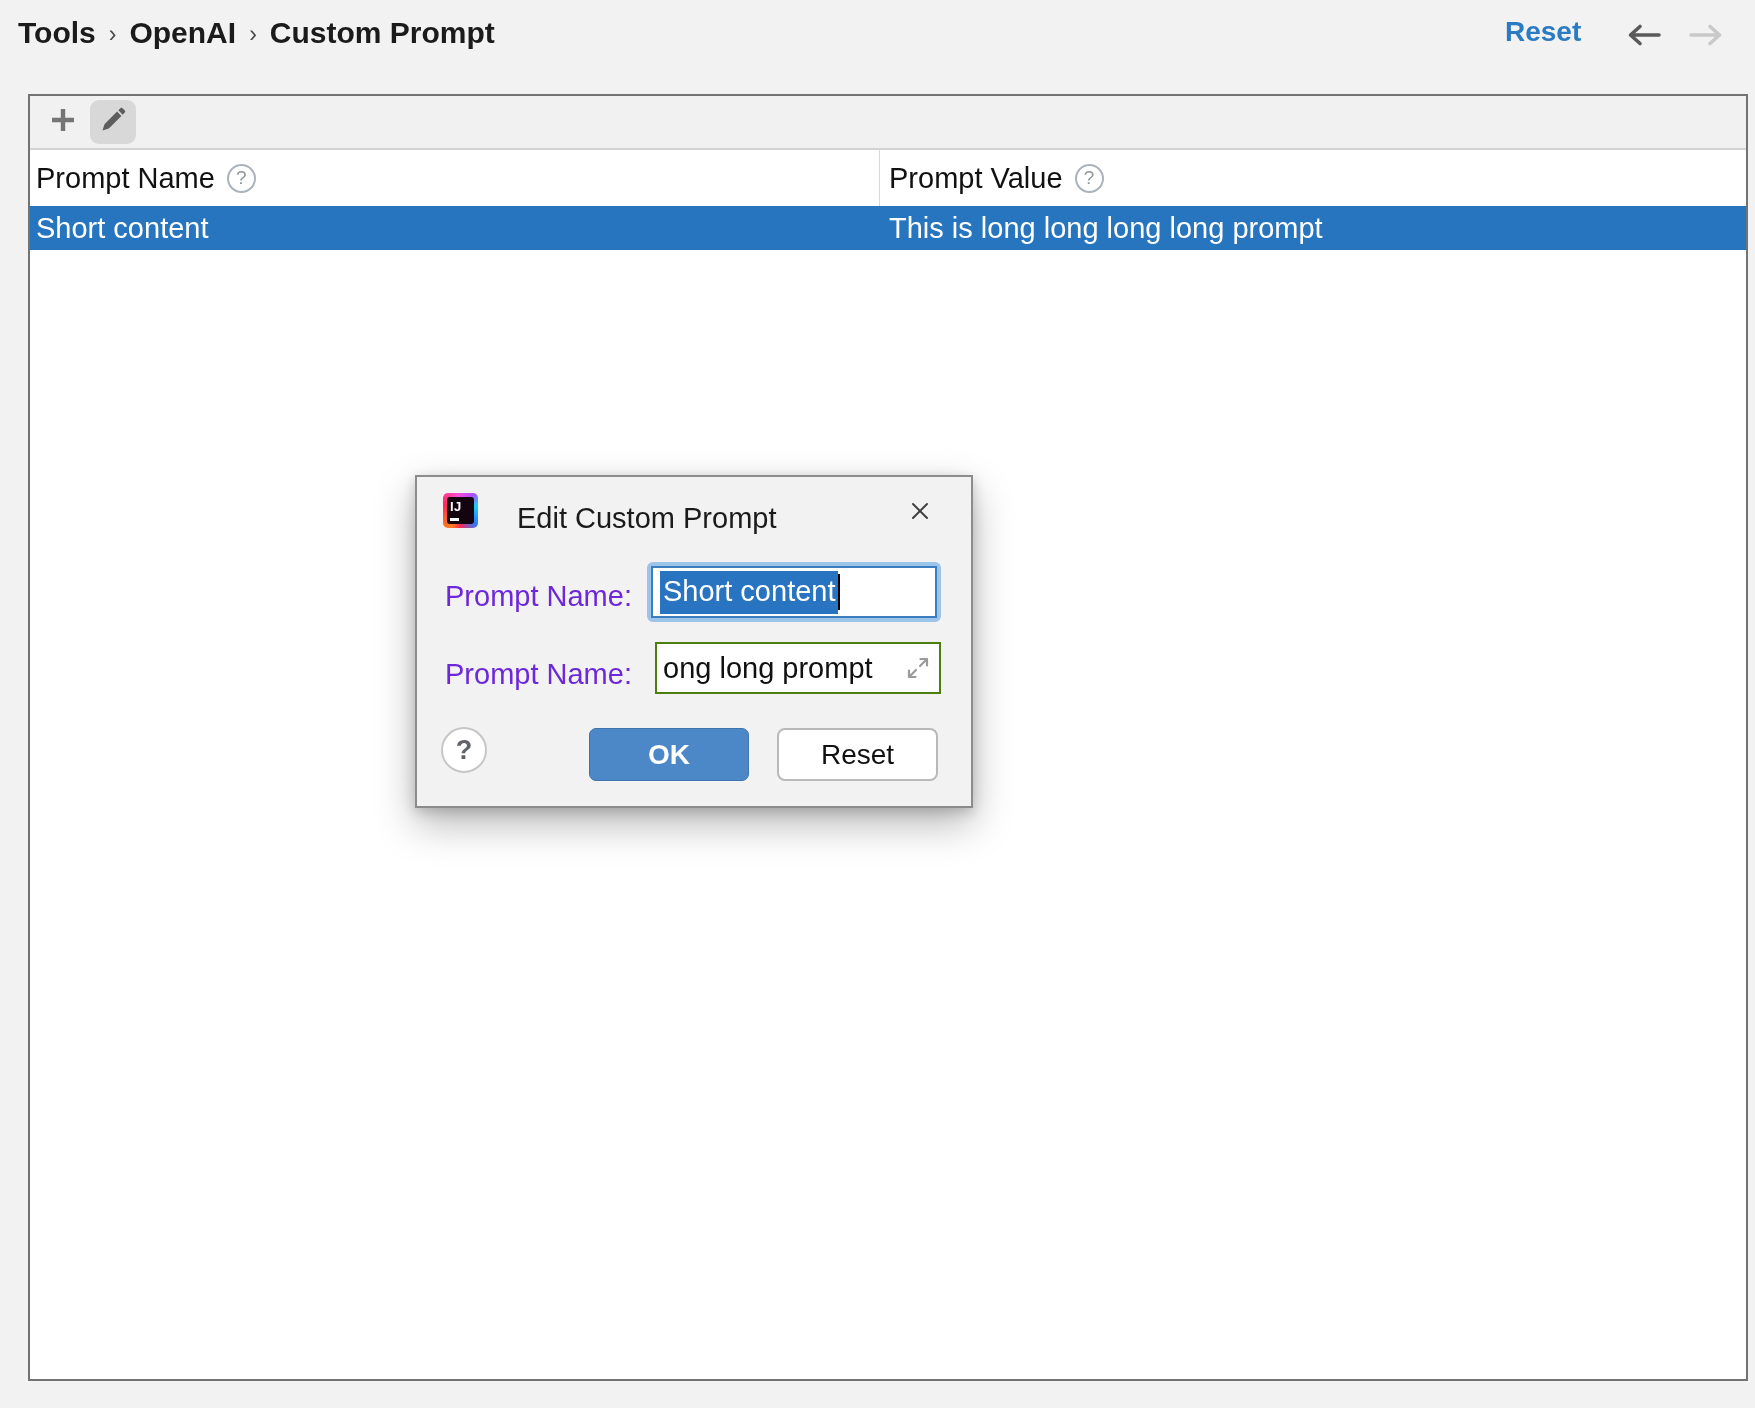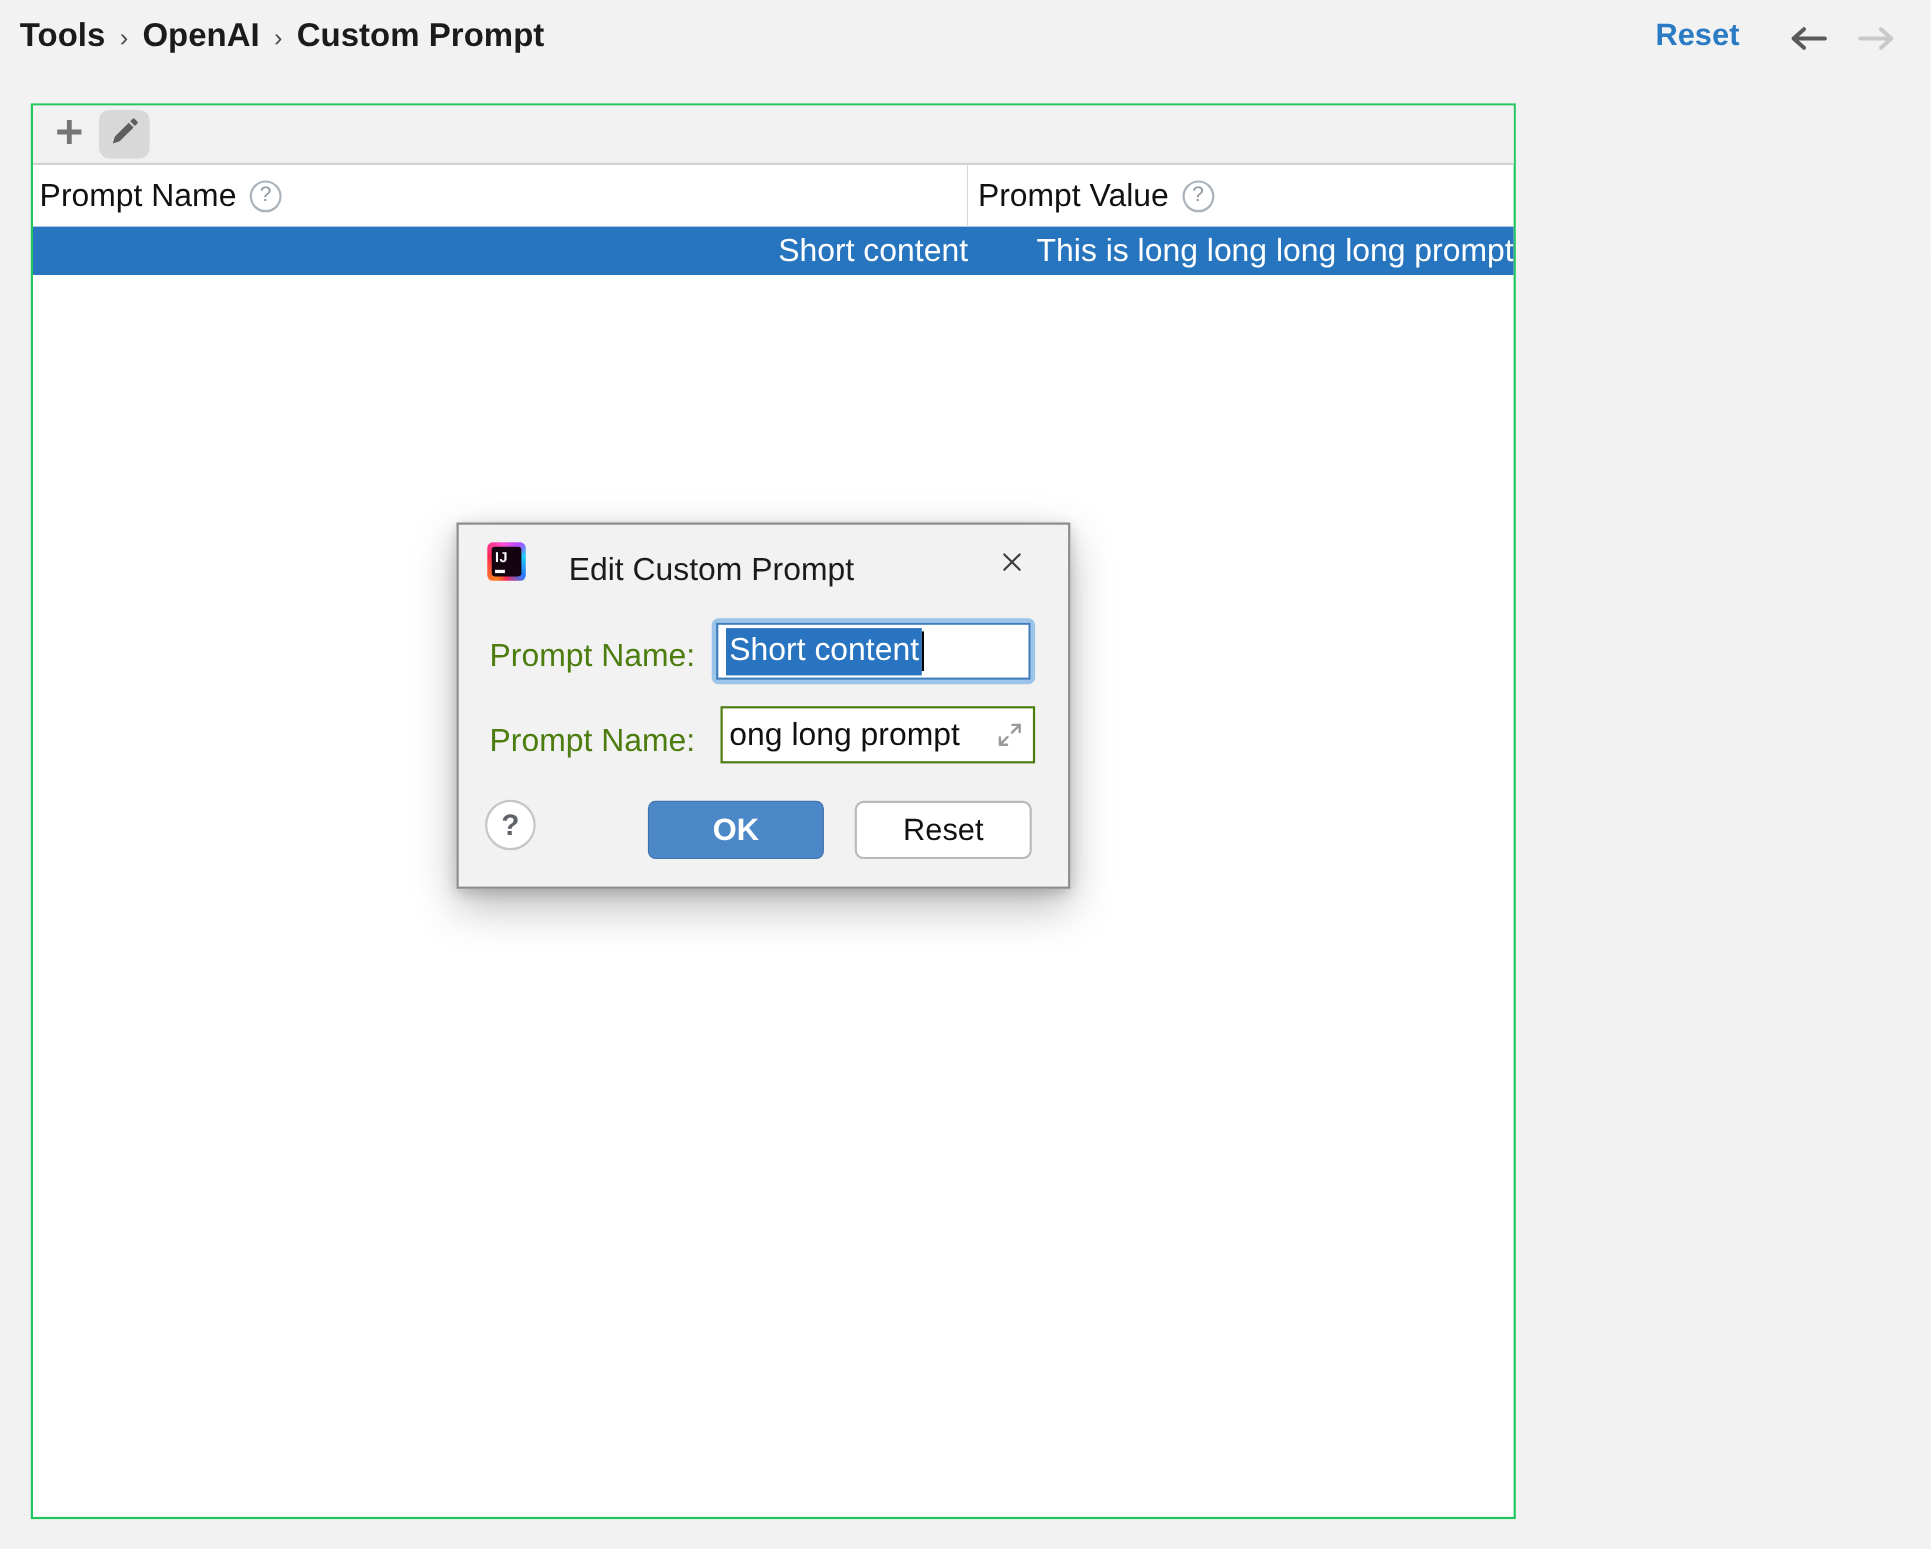--- a/index.html
+++ b/index.html
@@ -22,22 +22,22 @@
   .reset-link {
     position:absolute; left:1505px; top:16px;
     font-size:28px; font-weight:700; color:#2b7bc4; cursor:pointer;
   }
   .nav-arrow { position:absolute; top:22px; width:38px; height:26px; cursor:pointer; }
   .nav-back { left:1625px; }
   .nav-fwd  { left:1687px; }
 
   
   .panel {
-    position:absolute; left:28px; top:94px; width:1350px; height:1287px;
-    background:#ffffff; border:2px solid #22c55e;text-align:right;
+    position:absolute; left:28px; top:94px; width:1720px; height:1287px;
+    background:#ffffff; border:2px solid #737373;
   }
   .toolbar {
     height:54px; background:#f1f1f1; border-bottom:2px solid #d2d2d2;
     display:flex; align-items:center; padding-left:10px; gap:4px;
   }
   .tb-btn {
     width:46px; height:44px; border-radius:9px;
     display:flex; align-items:center; justify-content:center; cursor:pointer;
   }
   .tb-btn.active { background:#d8d8d8; }
@@ -70,21 +70,21 @@
   .dlg-appicon .inner {
     position:absolute; inset:4px; background:#140410; border-radius:3px;
     color:#fff; font-size:13px; font-weight:700; line-height:1;
     padding:3px 16px 0 3px; letter-spacing:0.5px;
   }
   .dlg-appicon .underscore { position:absolute; left:7px; bottom:7px; width:9px; height:3px; background:#ffffff; }
   .dlg-title { position:absolute; left:100px; top:25px; font-size:29px; color:#1b1b1b; }
   .dlg-close { position:absolute; left:489px; top:20px; width:28px; height:28px; cursor:pointer;
     display:flex; align-items:center; justify-content:center; }
 
-  .dlg-label { position:absolute; left:28px; font-size:29px; color:#4d7c0f; }
+  .dlg-label { position:absolute; left:28px; font-size:29px; color:#6d28d9; }
   .lbl-name  { top:103px; }
   .lbl-value { top:181px; }
 
   .name-outer {
     position:absolute; left:230px; top:85px; width:294px; height:60px;
     border:4px solid #9cc3e8; border-radius:6px; background:#ffffff;
   }
   .name-inner {
     width:100%; height:100%; border:2px solid #3c7dbf; background:#ffffff;
     display:flex; align-items:center; padding-left:7px; overflow:hidden;

